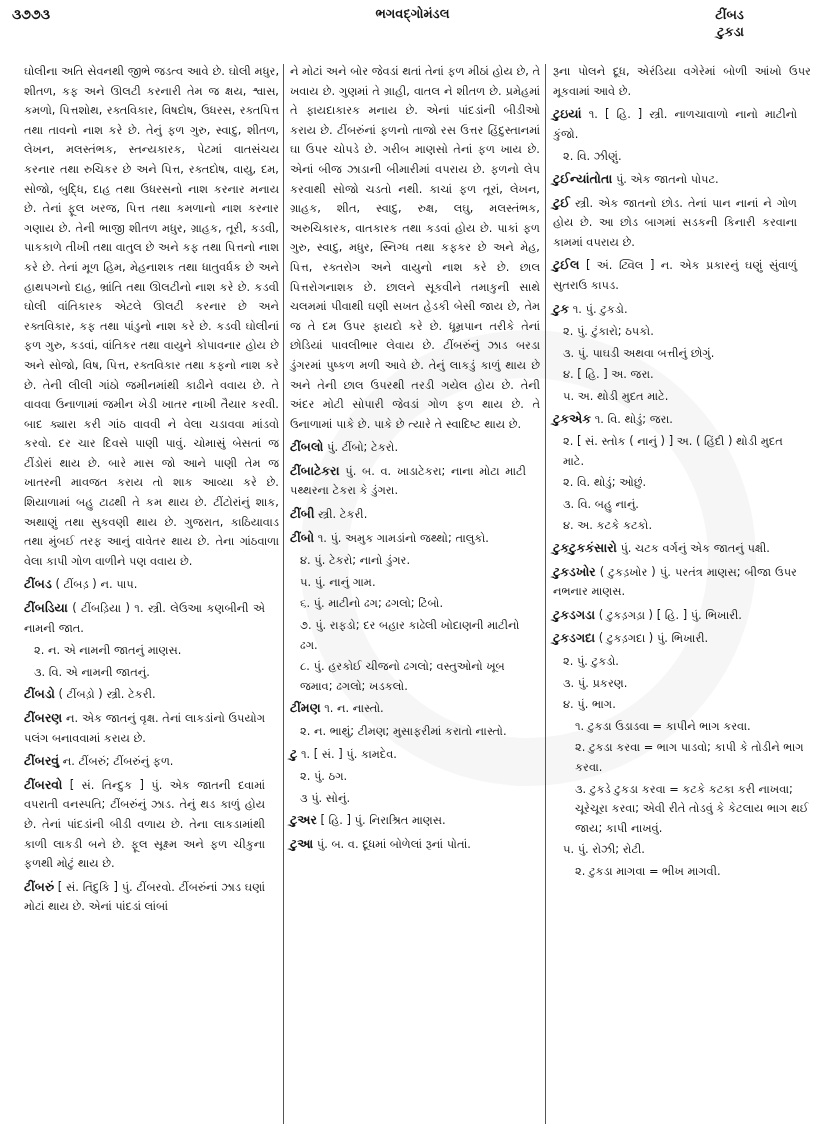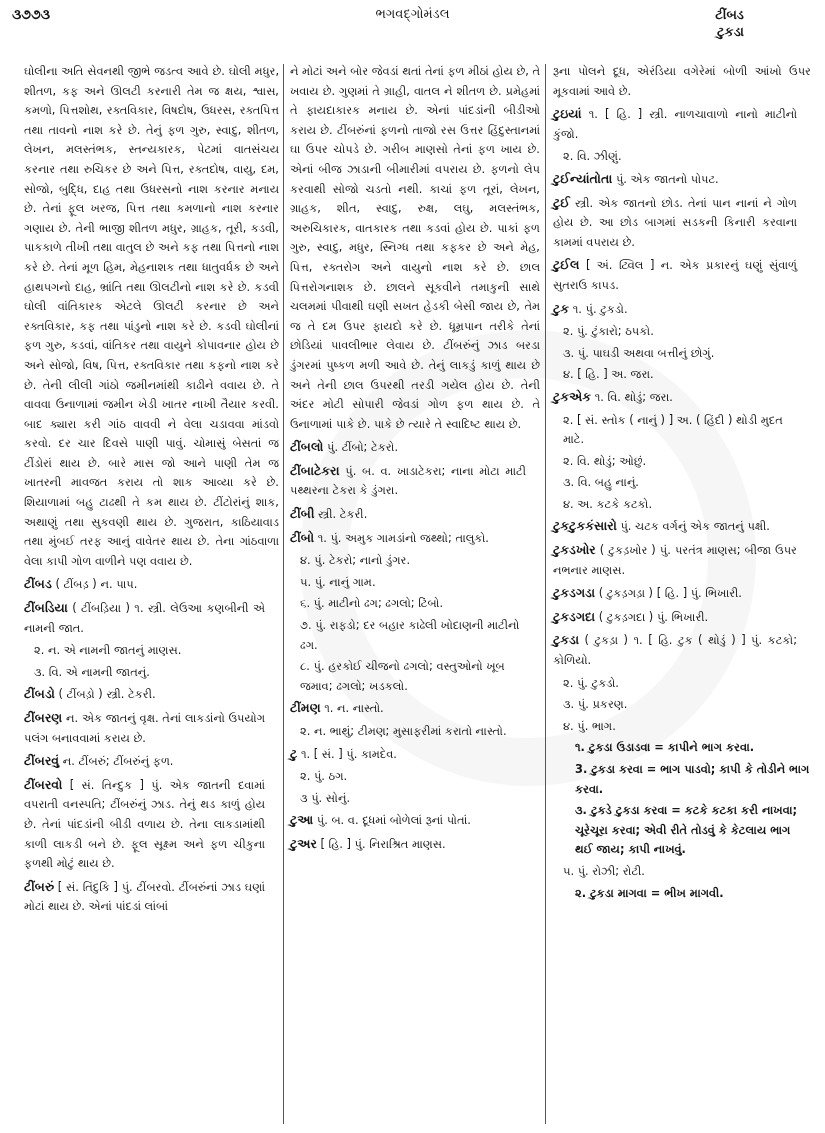--- a/index.html
+++ b/index.html
@@ -1,33 +1,33 @@
 <!DOCTYPE html>
 <html><head>
 <meta charset="utf-8">
 <style>
   html, body { margin:0; padding:0; background:#ffffff; }
   body { width:825px; height:1133px; position:relative; overflow:hidden;
          font-family:"DejaVu Sans", sans-serif; color:#161616; }
   .header { position:absolute; top:0; left:0; width:758px; height:58px; }
   .page-num { position:absolute; left:12px; top:6px; font-size:14px; font-weight:bold; }
-  .running-title { position:absolute; left:0; width:825px; top:6px; text-align:center; font-size:13px; font-weight:normal; }
+  .running-title { position:absolute; left:0; width:825px; top:6px; text-align:center; font-size:13px; font-weight:bold; }
   .guide { position:absolute; right:14px; top:6px; text-align:right; font-size:13px; font-weight:bold; line-height:17px; }
   .col { position:absolute; top:62px; font-size:11.4px; line-height:19.6px; }
   .col1 { left:24px; width:255px; }
   .col2 { left:290px; width:250px; }
   .col3 { left:553px; width:258px; }
   .rule { position:absolute; top:64px; width:1px; background:#555; height:1060px; }
   .rule1 { left:283px; }
   .rule2 { left:545px; }
   .para { margin:0 0 3px 0; text-align:justify; }
   .entry { margin:0 14px 3px 0; text-align:justify; }
   .entry .hw { font-weight:bold; font-size:12.5px; }
   .sense { margin:0 14px 2px 10px; }
-  .subsense { margin:0 0 2px 22px;font-weight:bold; }
+  .subsense { margin:0 0 2px 22px; }
   .watermark { position:absolute; left:300px; top:330px; width:360px; height:360px;
                border-radius:50%; border:48px solid rgba(0,0,0,0.035); pointer-events:none; }
 </style>
 </head>
 <body>
 
 <div class="watermark"></div>
 
 <div class="header">
   <div class="page-num">૩૭૭૩</div>
@@ -62,45 +62,45 @@
     <p class="sense">૪. પું. ટેકરો; નાનો ડુંગર.</p>
     <p class="sense">૫. પું. નાનું ગામ.</p>
     <p class="sense">૬. પું. માટીનો ઢગ; ઢગલો; ટિંબો.</p>
     <p class="sense">૭. પું. રાફડો; દર બહાર કાઢેલી ખોદાણની માટીનો ઢગ.</p>
     <p class="sense">૮. પું. હરકોઈ ચીજનો ઢગલો; વસ્તુઓનો ખૂબ જમાવ; ઢગલો; ખડકલો.</p>
     <p class="entry"><span class="hw">ટીંમણ</span><span> ૧. ન. નાસ્તો.</span></p>
     <p class="sense">૨. ન. ભાથું; ટીમણ; મુસાફરીમાં કરાતો નાસ્તો.</p>
     <p class="entry"><span class="hw">ટુ</span><span> ૧. [ સં. ] પું. કામદેવ.</span></p>
     <p class="sense">૨. પું. ઠગ.</p>
     <p class="sense">૩ પું. સોનું.</p>
+    <p class="entry"><span class="hw">ટુઅર</span><span> [ હિ. ] પું. નિરાશ્રિત માણસ.</span></p>
     <p class="entry"><span class="hw">ટુઆ</span><span> પું. બ. વ. દૂધમાં બોળેલાં રૂનાં પોતાં.</span></p>
-    <p class="entry"><span class="hw">ટુઅર</span><span> [ હિ. ] પું. નિરાશ્રિત માણસ.</span></p>
   </div>
 <div class="col col3">
     <p class="para">રૂના પોલને દૂધ, એરંડિયા વગેરેમાં બોળી આંખો ઉપર મૂકવામાં આવે છે.</p>
     <p class="entry"><span class="hw">ટુઇયાં</span><span> ૧. [ હિ. ] સ્ત્રી. નાળચાવાળો નાનો માટીનો કુંજો.</span></p>
     <p class="sense">૨. વિ. ઝીણું.</p>
     <p class="entry"><span class="hw">ટુઈન્યાંતોતા</span><span> પું. એક જાતનો પોપટ.</span></p>
     <p class="entry"><span class="hw">ટુઈ</span><span> સ્ત્રી. એક જાતનો છોડ. તેનાં પાન નાનાં ને ગોળ હોય છે. આ છોડ બાગમાં સડકની કિનારી કરવાના કામમાં વપરાય છે.</span></p>
     <p class="entry"><span class="hw">ટુઈલ</span><span> [ અં. ટ્વિલ ] ન. એક પ્રકારનું ઘણું સુંવાળું સુતરાઉ કાપડ.</span></p>
     <p class="entry"><span class="hw">ટુક</span><span> ૧. પું. ટુકડો.</span></p>
     <p class="sense">૨. પું. ટુંકારો; ઠપકો.</p>
     <p class="sense">૩. પું. પાઘડી અથવા બત્તીનું છોગું.</p>
     <p class="sense">૪. [ હિ. ] અ. જરા.</p>
+    <p class="sense">૫. અ. થોડી મુદત માટે.</p>
     <p class="entry"><span class="hw">ટુકએક</span><span> ૧. વિ. થોડું; જરા.</span></p>
     <p class="sense">૨. [ સં. સ્તોક ( નાનું ) ] અ. ( હિંદી ) થોડી મુદત માટે.</p>
     <p class="sense">૨. વિ. થોડું; ઓછું.</p>
     <p class="sense">૩. વિ. બહુ નાનું.</p>
     <p class="sense">૪. અ. કટકે કટકો.</p>
     <p class="entry"><span class="hw">ટુકટુકકંસારો</span><span> પું. ચટક વર્ગનું એક જાતનું પક્ષી.</span></p>
     <p class="entry"><span class="hw">ટુકડખોર</span><span> ( ટુકડ઼ખોર ) પું. પરતંત્ર માણસ; બીજા ઉપર નભનાર માણસ.</span></p>
     <p class="entry"><span class="hw">ટુકડગડા</span><span> ( ટુકડ઼ગડ઼ા ) [ હિ. ] પું. ભિખારી.</span></p>
     <p class="entry"><span class="hw">ટુકડગદા</span><span> ( ટુકડ઼ગદા ) પું. ભિખારી.</span></p>
-    <p class="entry"><span class="hw">ટુકડા</span><span> ( ટુકડ઼ા ) ૧. [ હિ. ટુક ( થોડું ) ] પું. કટકો; કોળિયો.</span></p>
     <p class="sense">૨. પું. ટુકડો.</p>
     <p class="sense">૩. પું. પ્રકરણ.</p>
     <p class="sense">૪. પું. ભાગ.</p>
     <p class="subsense">૧. ટુકડા ઉડાડવા = કાપીને ભાગ કરવા.</p>
-    <p class="subsense">3. ટુકડા કરવા = ભાગ પાડવો; કાપી કે તોડીને ભાગ કરવા.</p>
+    <p class="subsense">૨. ટુકડા કરવા = ભાગ પાડવો; કાપી કે તોડીને ભાગ કરવા.</p>
     <p class="subsense">૩. ટુકડે ટુકડા કરવા = કટકે કટકા કરી નાખવા; ચૂરેચૂરા કરવા; એવી રીતે તોડવું કે કેટલાય ભાગ થઈ જાય; કાપી નાખવું.</p>
     <p class="sense">૫. પું. રોઝી; રોટી.</p>
     <p class="subsense">૨. ટુકડા માગવા = ભીખ માગવી.</p>
   </div>
 
 </body></html>

